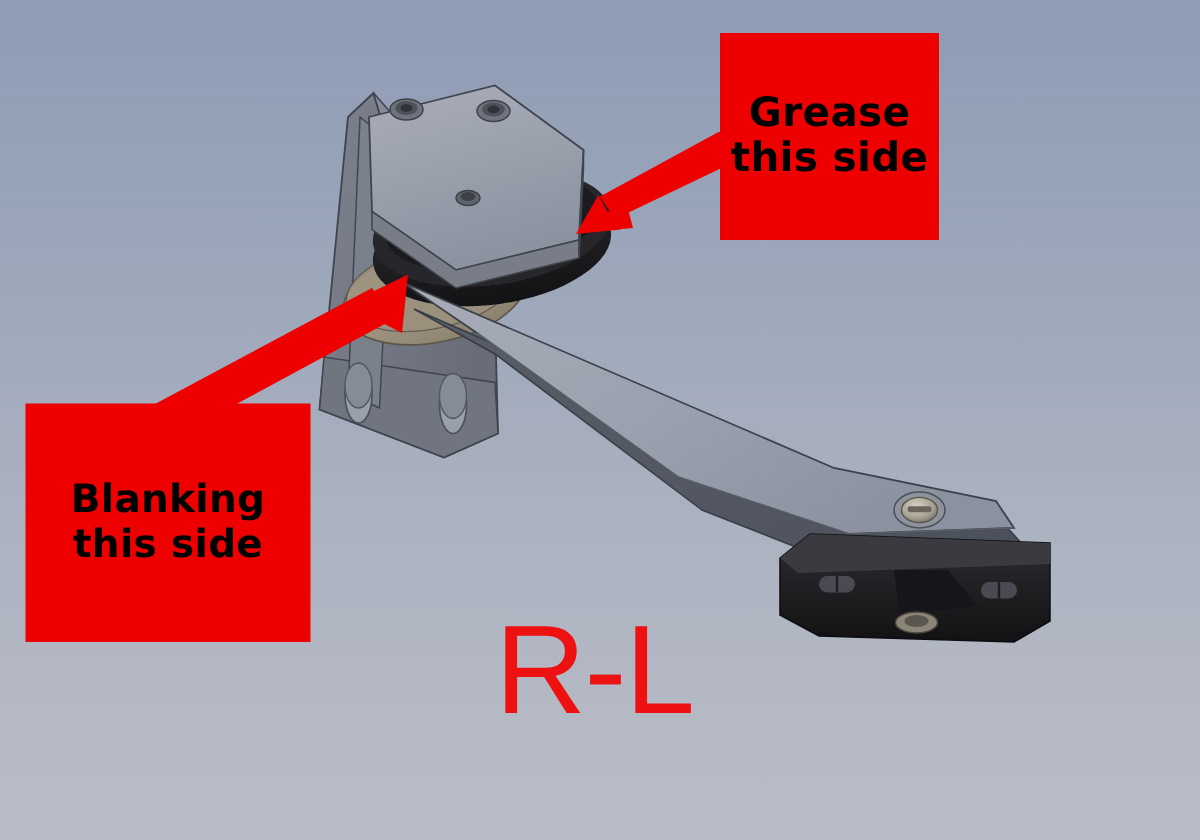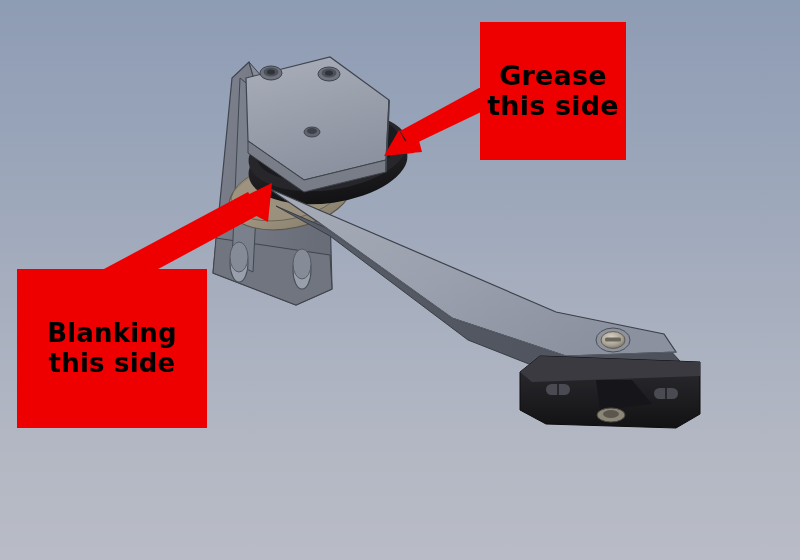--- a/index.html
+++ b/index.html
@@ -199,14 +199,15 @@
   <div class="callout" id="callout-grease">
     <span>Grease</span>
     <span>this side</span>
   </div>
 
   <div class="callout" id="callout-grub">
     <span>Blanking</span>
     <span>this side</span>
   </div>
 
+  <div id="marking-rl">R-L</div>
 
 </div>
 
 </body></html>

